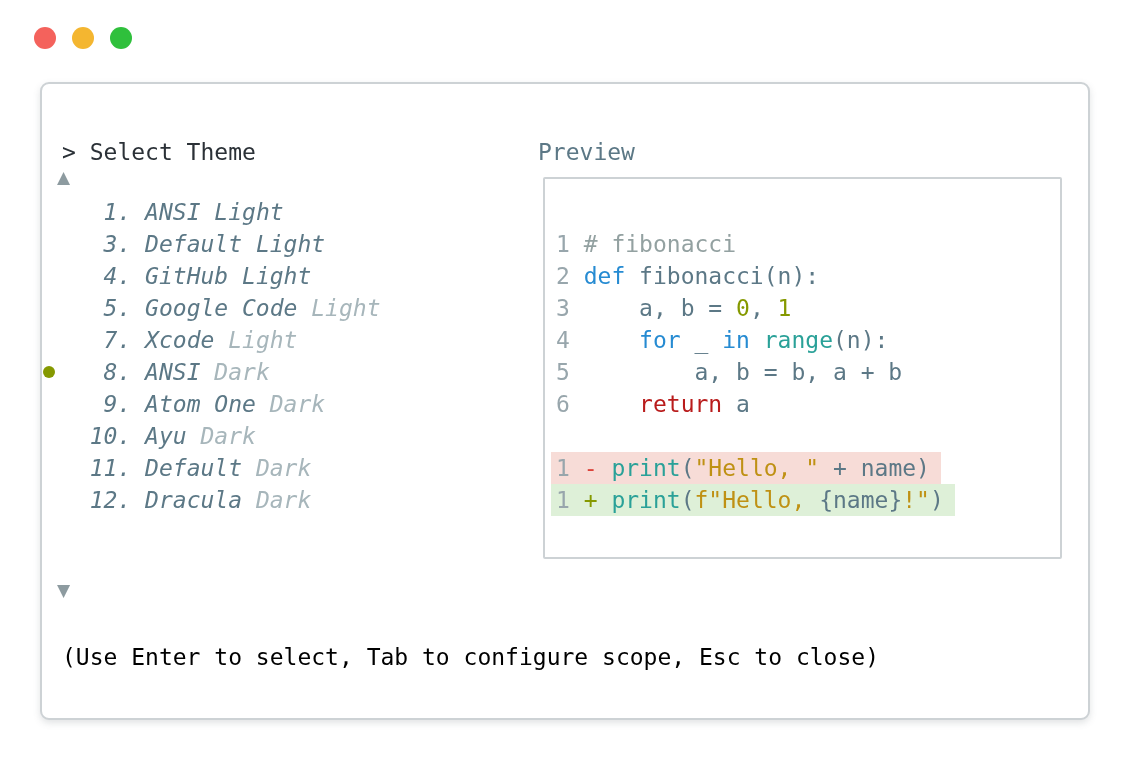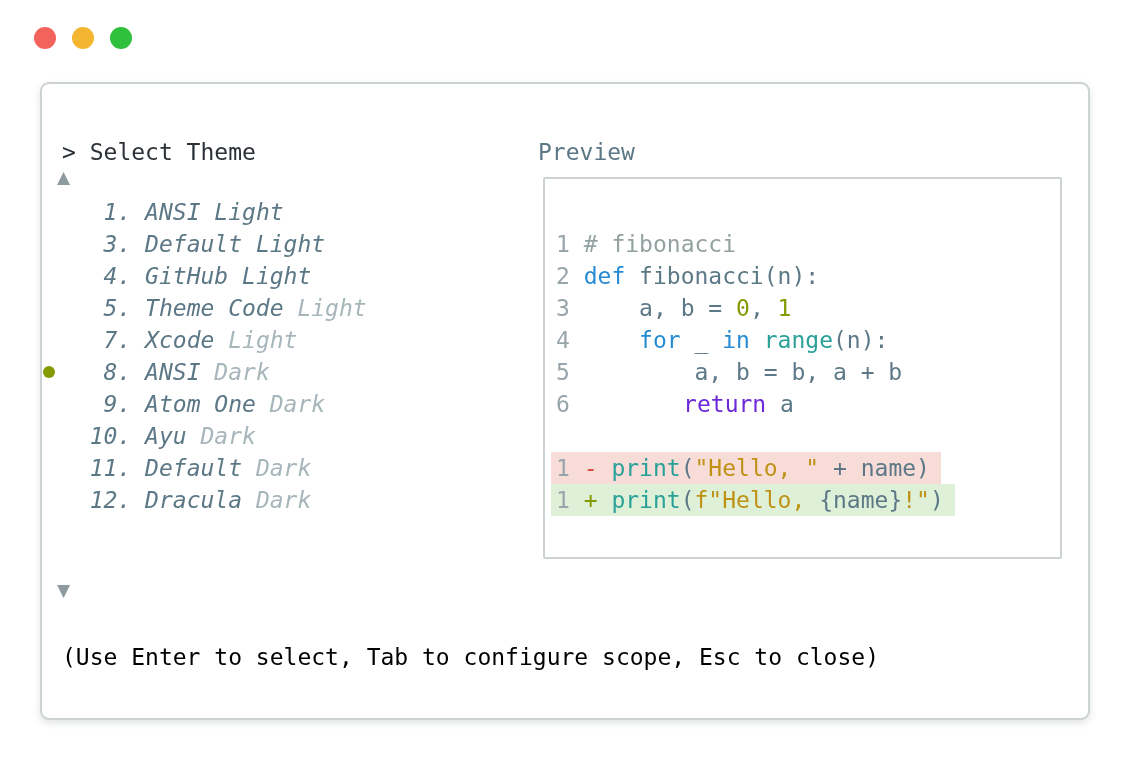--- a/index.html
+++ b/index.html
@@ -40,41 +40,41 @@
 
   <div class="mono prompt">&gt; Select Theme</div>
   <div class="mono preview-label">Preview</div>
 
   <button class="scroll-arrow arrow-up">▲</button>
 
   <div class="theme-list">
       <div class="list-row"><span class="num">   1. </span><span class="nm">ANSI </span><span class="variant">Light</span></div>
       <div class="list-row"><span class="num">   3. </span><span class="nm">Default </span><span class="variant">Light</span></div>
       <div class="list-row"><span class="num">   4. </span><span class="nm">GitHub </span><span class="variant">Light</span></div>
-      <div class="list-row"><span class="num">   5. </span><span class="nm">Theme Code </span><span class="dim">Light</span></div>
+      <div class="list-row"><span class="num">   5. </span><span class="nm">Google Code </span><span class="dim">Light</span></div>
       <div class="list-row"><span class="num">   7. </span><span class="nm">Xcode </span><span class="dim">Light</span></div>
       <div class="list-row"><span class="num">   8. </span><span class="nm">ANSI </span><span class="dim">Dark</span></div>
       <div class="list-row"><span class="num">   9. </span><span class="nm">Atom One </span><span class="dim">Dark</span></div>
       <div class="list-row"><span class="num">  10. </span><span class="nm">Ayu </span><span class="dim">Dark</span></div>
       <div class="list-row"><span class="num">  11. </span><span class="nm">Default </span><span class="dim">Dark</span></div>
       <div class="list-row"><span class="num">  12. </span><span class="nm">Dracula </span><span class="dim">Dark</span></div>
     </div>
   <div class="bullet" style="background: rgb(133, 153, 0);"></div>
 
   <button class="scroll-arrow arrow-down">▼</button>
 
   <div class="mono help">(Use Enter to select, Tab to configure scope, Esc to close)</div>
 
   <div class="preview-box">
     <div class="code">
         <div class="code-line"><span style="color: rgb(152, 166, 172);">1 </span><span style="color: rgb(147, 161, 161);"># fibonacci</span></div>
         <div class="code-line"><span style="color: rgb(152, 166, 172);">2 </span><span style="color: rgb(38, 139, 210);">def</span><span style="color: rgb(92, 120, 134);"> fibonacci(n):</span></div>
         <div class="code-line"><span style="color: rgb(152, 166, 172);">3 </span><span style="color: rgb(92, 120, 134);">    a, b = </span><span style="color: rgb(133, 153, 0);">0</span><span style="color: rgb(92, 120, 134);">, </span><span style="color: rgb(133, 153, 0);">1</span></div>
         <div class="code-line"><span style="color: rgb(152, 166, 172);">4 </span><span style="color: rgb(92, 120, 134);">    </span><span style="color: rgb(38, 139, 210);">for</span><span style="color: rgb(92, 120, 134);"> _ </span><span style="color: rgb(38, 139, 210);">in</span><span style="color: rgb(92, 120, 134);"> </span><span style="color: rgb(42, 161, 152);">range</span><span style="color: rgb(92, 120, 134);">(n):</span></div>
         <div class="code-line"><span style="color: rgb(152, 166, 172);">5 </span><span style="color: rgb(92, 120, 134);">        a, b = b, a + b</span></div>
-        <div class="code-line"><span style="color: rgb(152, 166, 172);">6 </span><span style="color: rgb(92, 120, 134);">    </span><span style="color: #6d28d9; margin-left: 44px;">return</span><span style="color: rgb(92, 120, 134);"> a</span></div>
+        <div class="code-line"><span style="color: rgb(152, 166, 172);">6 </span><span style="color: rgb(92, 120, 134);">    </span><span style="color: #b91c1c;">return</span><span style="color: rgb(92, 120, 134);"> a</span></div>
         <div class="code-line"></div>
         <div class="code-line"><span class="stripe" style="background: rgb(247, 220, 215);"><span style="color: rgb(152, 166, 172);">1 </span><span style="color: rgb(220, 66, 57);">- </span><span style="color: rgb(42, 161, 152);">print</span><span style="color: rgb(92, 120, 134);">(</span><span style="color: rgb(191, 145, 20);">"Hello, "</span><span style="color: rgb(92, 120, 134);"> + name)</span></span></div>
         <div class="code-line"><span class="stripe" style="background: rgb(222, 240, 216);"><span style="color: rgb(152, 166, 172);">1 </span><span style="color: rgb(133, 153, 0);">+ </span><span style="color: rgb(42, 161, 152);">print</span><span style="color: rgb(92, 120, 134);">(</span><span style="color: rgb(191, 145, 20);">f"Hello, </span><span style="color: rgb(92, 120, 134);">{name}</span><span style="color: rgb(191, 145, 20);">!"</span><span style="color: rgb(92, 120, 134);">)</span></span></div>
       </div>
   </div>
 
 </div>
 
 </body></html>

